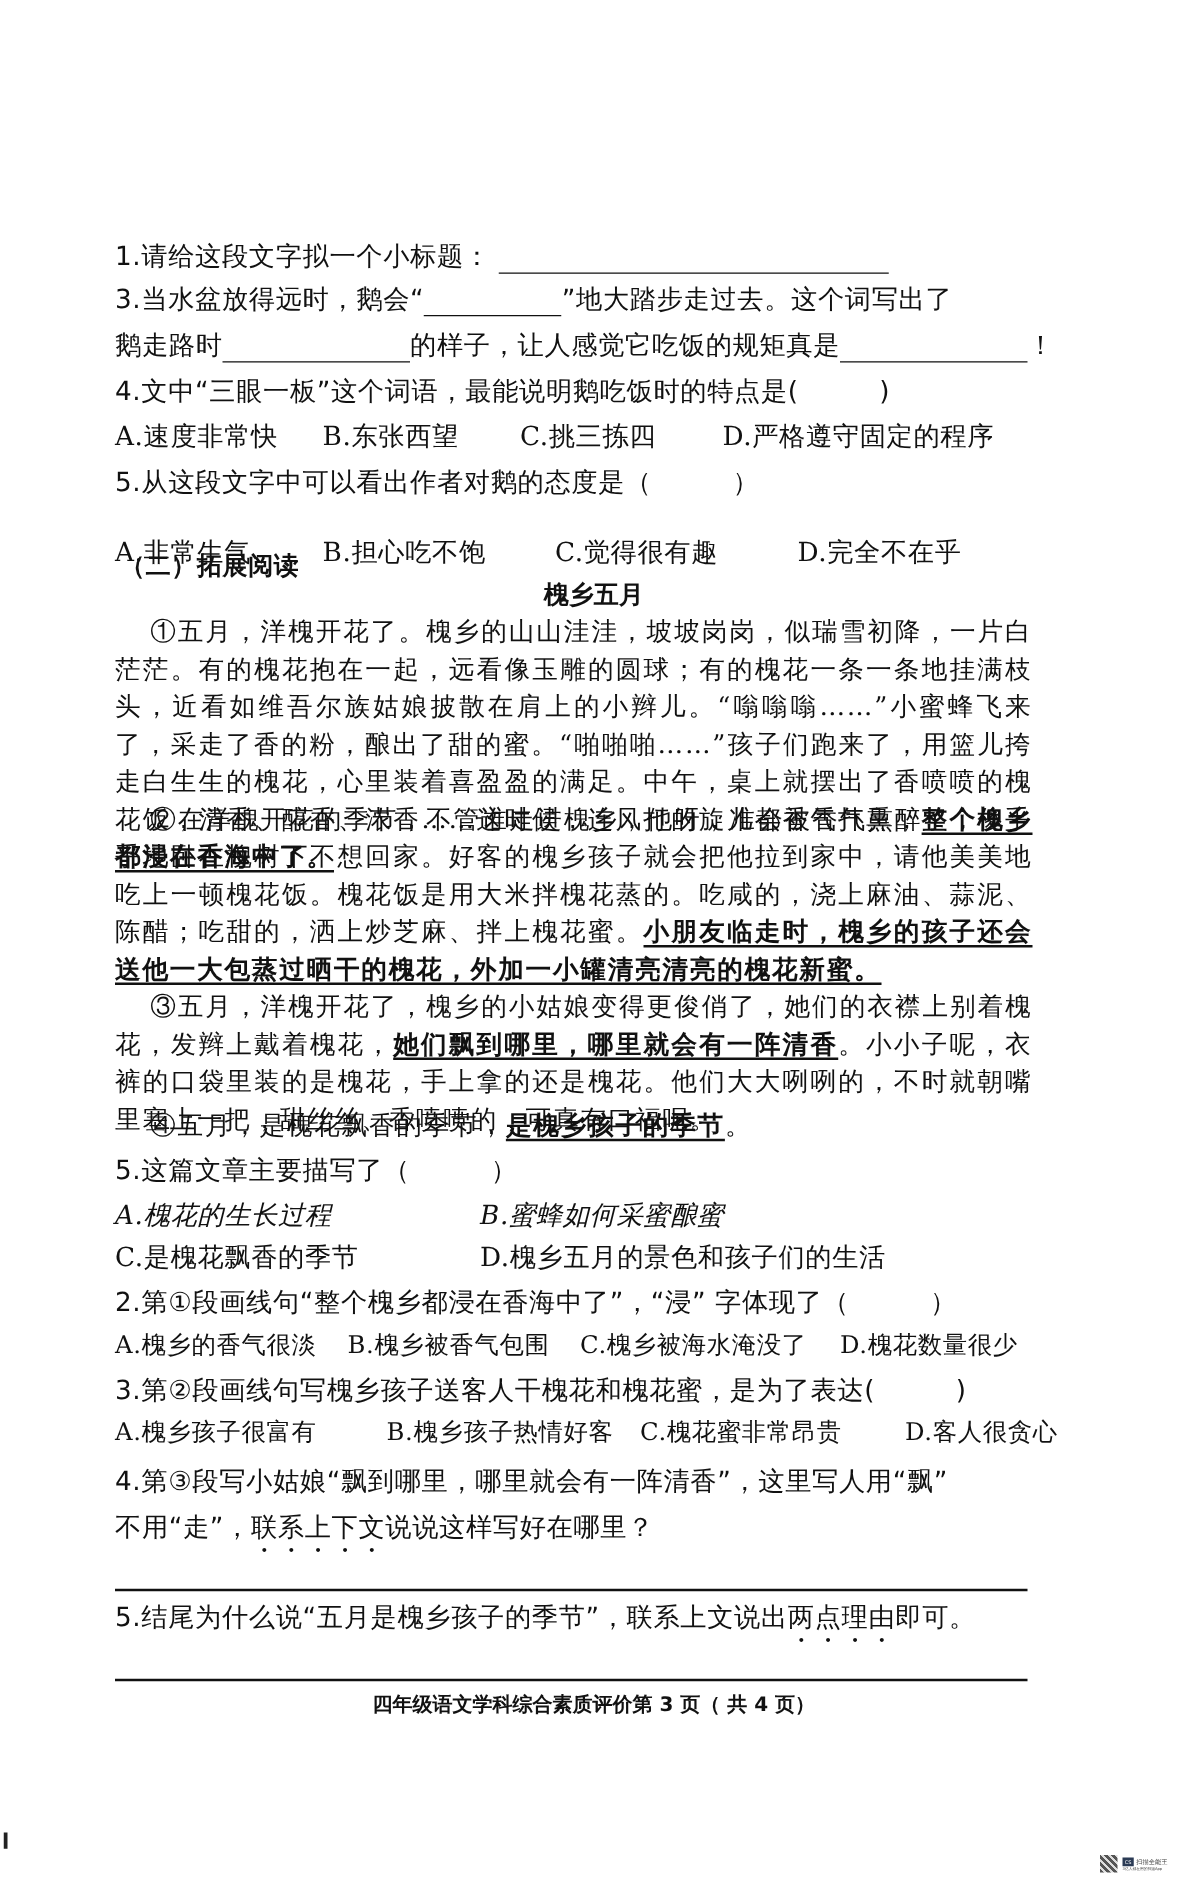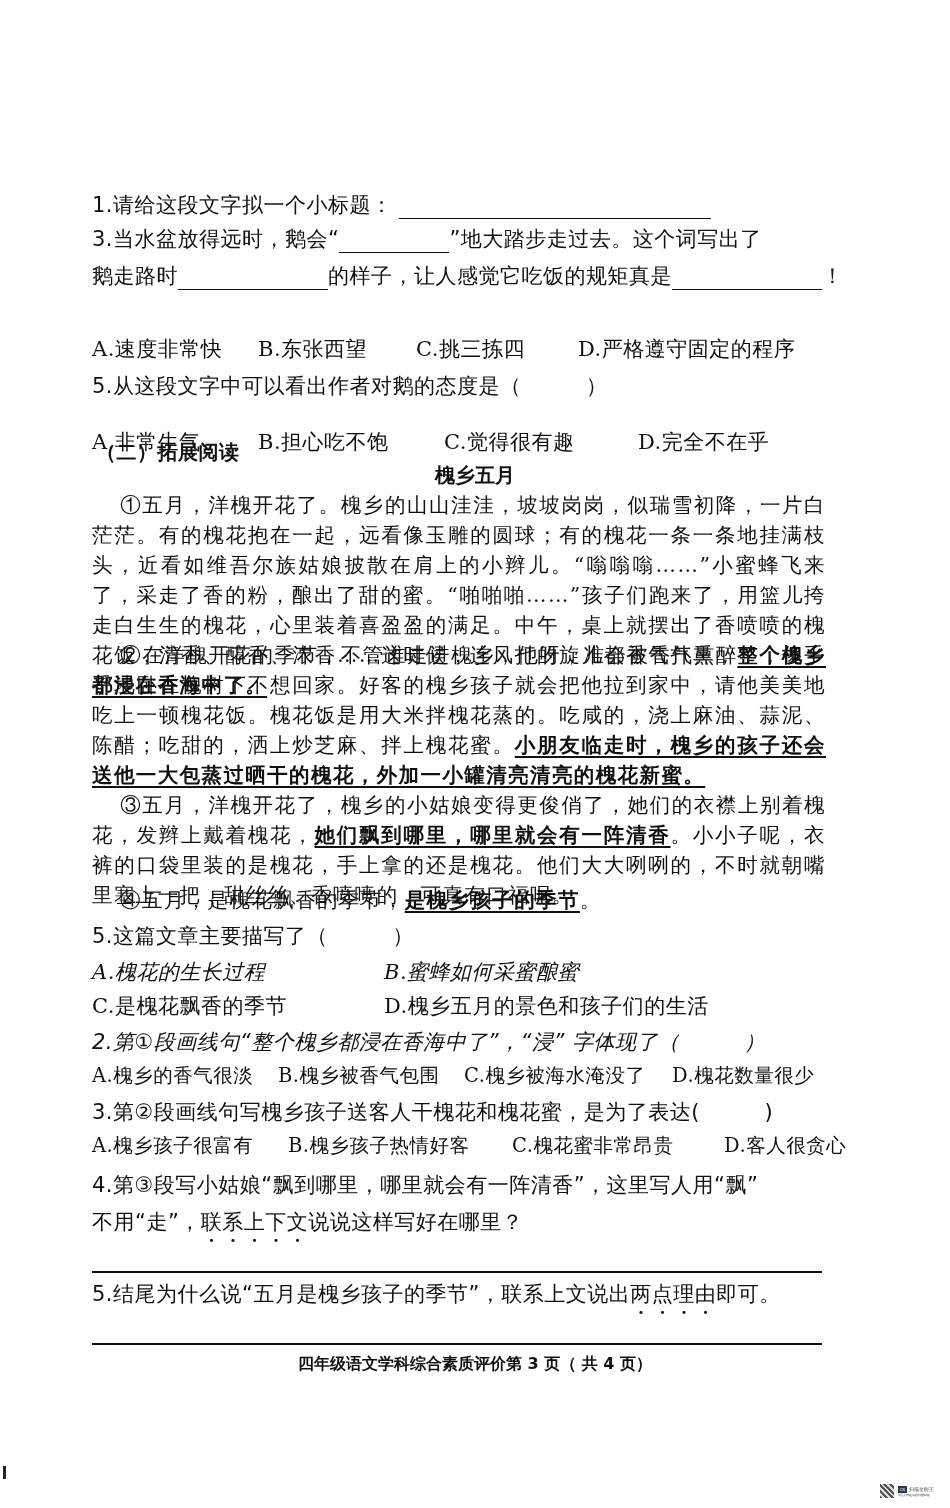--- a/index.html
+++ b/index.html
@@ -34,20 +34,23 @@
 
 
   <div class="line sans" style="top:225px;">
     <span>3.当水盆放得远时，鹅会“</span><span class="blank" style="width:110px;"></span><span>”地大踏步走过去。这个词写出了</span>
   </div>
 
   <div class="line sans" style="top:262px;">
     <span>鹅走路时</span><span class="blank" style="width:150px;"></span><span>的样子，让人感觉它吃饭的规矩真是</span><span class="blank" style="width:150px;"></span><span>！</span>
   </div>
 
+  <div class="line sans" style="top:299px;">
+    <span>4.文中“三眼一板”这个词语，最能说明鹅吃饭时的特点是(　　　)</span>
+  </div>
   <div class="line" style="top:335px;">
     <span class="opt" style="width:166px;">A.速度非常快</span><span class="opt" style="width:158px;">B.东张西望</span><span class="opt" style="width:162px;">C.挑三拣四</span><span class="opt">D.严格遵守固定的程序</span>
   </div>
 
   <div class="line sans" style="top:372px;">
     <span>5.从这段文字中可以看出作者对鹅的态度是（　　　）</span>
   </div>
   <div class="line" style="top:428px;">
     <span class="opt" style="width:166px;">A.非常生气</span><span class="opt" style="width:186px;">B.担心吃不饱</span><span class="opt" style="width:194px;">C.觉得很有趣</span><span class="opt">D.完全不在乎</span>
   </div>
@@ -72,28 +75,28 @@
   </div>
 
   <div class="line sans" style="top:922px;">5.这篇文章主要描写了（　　　）</div>
   <div class="line" style="top:958px;font-style:italic;">
     <span class="opt" style="width:292px;">A.槐花的生长过程</span><span class="opt">B.蜜蜂如何采蜜酿蜜</span>
   </div>
   <div class="line" style="top:992px;">
     <span class="opt" style="width:292px;">C.是槐花飘香的季节</span><span class="opt">D.槐乡五月的景色和孩子们的生活</span>
   </div>
 
-  <div class="line sans" style="top:1028px;font-style:italic;">2.第①段画线句“整个槐乡都浸在香海中了”，“浸” 字体现了（　　　）</div>
+  <div class="line sans" style="top:1028px;">2.第①段画线句“整个槐乡都浸在香海中了”，“浸” 字体现了（　　　）</div>
   <div class="line" style="top:1062px;font-size:19.5px;">
     <span class="opt" style="width:186px;">A.槐乡的香气很淡</span><span class="opt" style="width:186px;">B.槐乡被香气包围</span><span class="opt" style="width:208px;">C.槐乡被海水淹没了</span><span class="opt">D.槐花数量很少</span>
   </div>
 
   <div class="line sans" style="top:1098px;">3.第②段画线句写槐乡孩子送客人干槐花和槐花蜜，是为了表达(　　　)</div>
   <div class="line" style="top:1132px;font-size:19.5px;">
-    <span class="opt" style="width:196px;">A.槐乡孩子很富有</span><span class="opt" style="width:224px;">B.槐乡孩子热情好客</span><span class="opt" style="width:212px;">C.槐花蜜非常昂贵</span><span class="opt">D.客人很贪心</span>
+    <span class="opt" style="width:196px;">A.槐乡孩子很富有</span><span class="opt" style="width:224px;text-align:center;">B.槐乡孩子热情好客</span><span class="opt" style="width:212px;">C.槐花蜜非常昂贵</span><span class="opt">D.客人很贪心</span>
   </div>
 
   <div class="line sans" style="top:1171px;">4.第③段写小姑娘“飘到哪里，哪里就会有一阵清香”，这里写人用“飘”</div>
   <div class="line sans" style="top:1208px;">
     <span>不用“走”，</span><span class="dots">联系上下文</span><span>说说这样写好在哪里？</span>
   </div>
   <div class="rule" style="top:1271px;"></div>
 
   <div class="line sans" style="top:1280px;">
     <span>5.结尾为什么说“五月是槐乡孩子的季节”，联系上文说出</span><span class="dots">两点理由</span><span>即可。</span>

